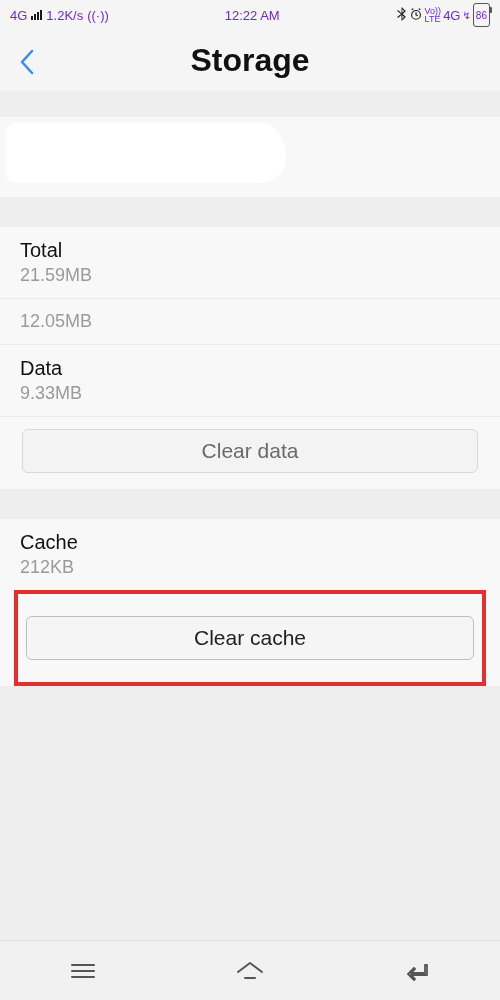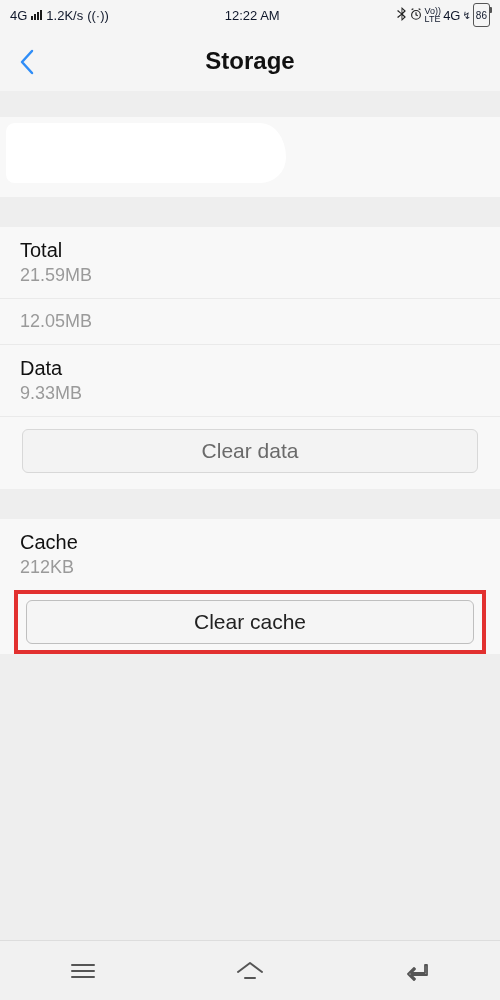--- a/index.html
+++ b/index.html
@@ -12,21 +12,21 @@
       overflow: hidden;
     }
     .statusbar {
       height: 30px;
       background: #f5f5f5;
       display: flex;
       align-items: center;
       justify-content: space-between;
       padding: 0 10px;
       font-size: 13px;
-      color: #0f172a;
+      color: #6d28d9;
     }
     .sb-left { display: flex; align-items: center; gap: 4px; }
     .sb-right { display: flex; align-items: center; gap: 2px; }
     .signal { display: inline-flex; align-items: flex-end; gap: 1px; }
     .signal span { width: 2px; background:#1a1a1a; display:inline-block; }
     .signal span:nth-child(1){height:4px;} .signal span:nth-child(2){height:6px;}
     .signal span:nth-child(3){height:8px;} .signal span:nth-child(4){height:10px;}
     .battery {
       display: inline-flex; align-items: center;
       border: 1px solid #555; border-radius: 3px; padding: 0 2px;
@@ -44,21 +44,21 @@
     }
     .back {
       position: absolute;
       left: 18px;
       top: 18px;
       width: 24px; height: 24px;
     }
     .title {
       width: 100%;
       text-align: center;
-      font-size: 24px;
+      font-size: 32px;
       font-weight: 600;
       color: #111;
     }
     .gap { height: 25px; background:#eeeeee; }
     .gap-big { height: 30px; background:#eeeeee; }
     .appinfo {
       background: #f8f8f8;
       height: 80px;
       position: relative;
     }
@@ -83,21 +83,21 @@
       border-radius: 6px;
       font-size: 21px;
       color: #6a6a6a;
       display: flex;
       align-items: center;
       justify-content: center;
     }
     .btn-dark { color: #222; border-color:#bfbfbf; background:#f5f5f5; }
     .highlight {
       border: 4px solid #e2302f;
-      padding: 6px 8px;
+      padding: 22px 8px;
       margin: 0 14px 15px 14px;
       background:#f8f8f8;
     }
     .navbar {
       position: absolute;
       bottom: 0; left: 0; right: 0;
       height: 60px;
       background: #f1f1f1;
       border-top: 1px solid #ddd;
       display: flex;

